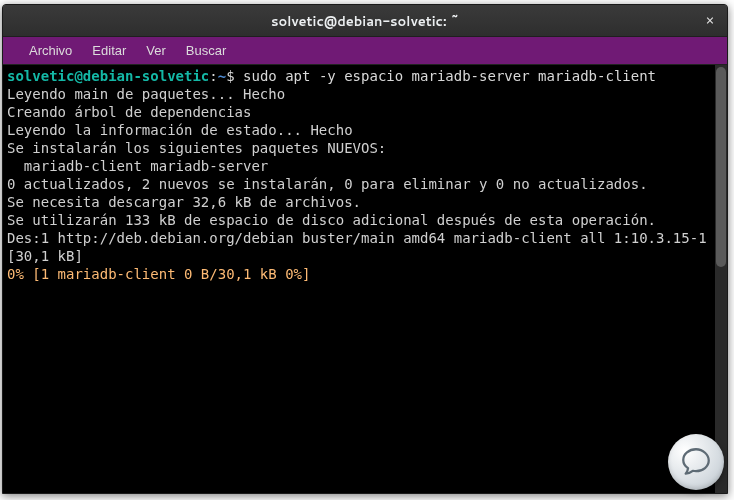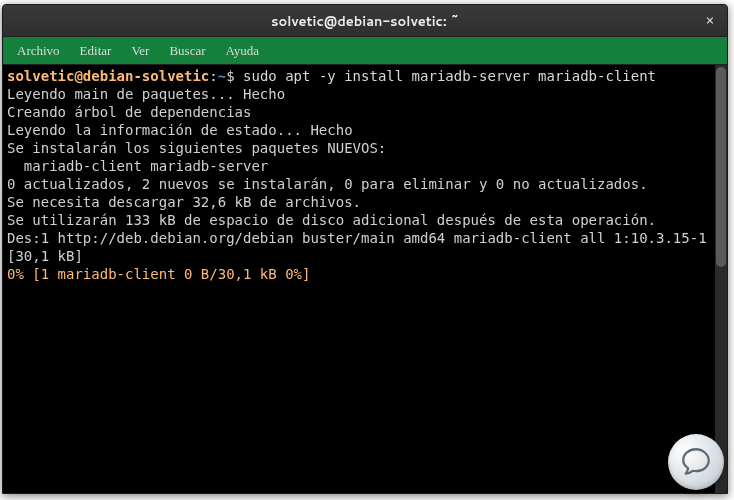--- a/index.html
+++ b/index.html
@@ -48,25 +48,25 @@
     display: flex;
     align-items: center;
     justify-content: center;
     color: #ddd;
     font-size: 14px;
     cursor: pointer;
     border-radius: 3px;
   }
   .menubar {
     height: 28px;
-    background: #15803d;
+    background: #701a75;
     display: flex;
     align-items: center;
-    padding: 0 4px;
-    font-family: Liberation Serif, serif;
+    padding: 0 16px;
+    font-family: Liberation Sans, sans-serif;
     font-size: 13px;
     color: #dcdcdc;
     border-bottom: 1px solid #222;
   }
   .menubar .item {
     padding: 4px 10px;
     cursor: pointer;
   }
   .terminal-area {
     flex: 1;
@@ -91,21 +91,21 @@
   }
   .scrollbar .thumb {
     position: absolute;
     top: 2px;
     left: 1px;
     width: 10px;
     height: 200px;
     background: #5a5a5a;
     border-radius: 5px;
   }
-  .green { color: #fdba74; text-align: right; }
+  .green { color: #14b8a6; text-align: right; }
   .blue  { color: #4e8bd4; }
   .white { color: #d8d8d8; }
   .yellow{ color: #fdba74; }
   .bold  { font-weight: bold; }
   .speech-balloon {
     position: absolute;
     right: 10px;
     bottom: 10px;
     width: 56px;
     height: 56px;
@@ -128,25 +128,24 @@
     <div class="close">
       <span>×</span>
     </div>
   </div>
 
   <div class="menubar">
     <div class="item">Archivo</div>
     <div class="item">Editar</div>
     <div class="item">Ver</div>
     <div class="item">Buscar</div>
-    <div class="item">Ayuda</div>
   </div>
 
   <div class="terminal-area">
-    <div class="terminal"><span class="green bold">solvetic@debian-solvetic</span><span class="white">:</span><span class="blue bold">~</span><span class="white">$ </span><span class="white">sudo apt -y install mariadb-server mariadb-client</span>
+    <div class="terminal"><span class="green bold">solvetic@debian-solvetic</span><span class="white">:</span><span class="blue bold">~</span><span class="white">$ </span><span class="white">sudo apt -y espacio mariadb-server mariadb-client</span>
 <span>Leyendo main de paquetes... Hecho</span>
 <span>Creando árbol de dependencias</span>
 <span>Leyendo la información de estado... Hecho</span>
 <span>Se instalarán los siguientes paquetes NUEVOS:</span>
 <span>  mariadb-client mariadb-server</span>
 <span>0 actualizados, 2 nuevos se instalarán, 0 para eliminar y 0 no actualizados.</span>
 <span>Se necesita descargar 32,6 kB de archivos.</span>
 <span>Se utilizarán 133 kB de espacio de disco adicional después de esta operación.</span>
 <span>Des:1 http://deb.debian.org/debian buster/main amd64 mariadb-client all 1:10.3.15-1 [30,1 kB]</span>
 <span class="yellow">0% [1 mariadb-client 0 B/30,1 kB 0%]</span></div>

